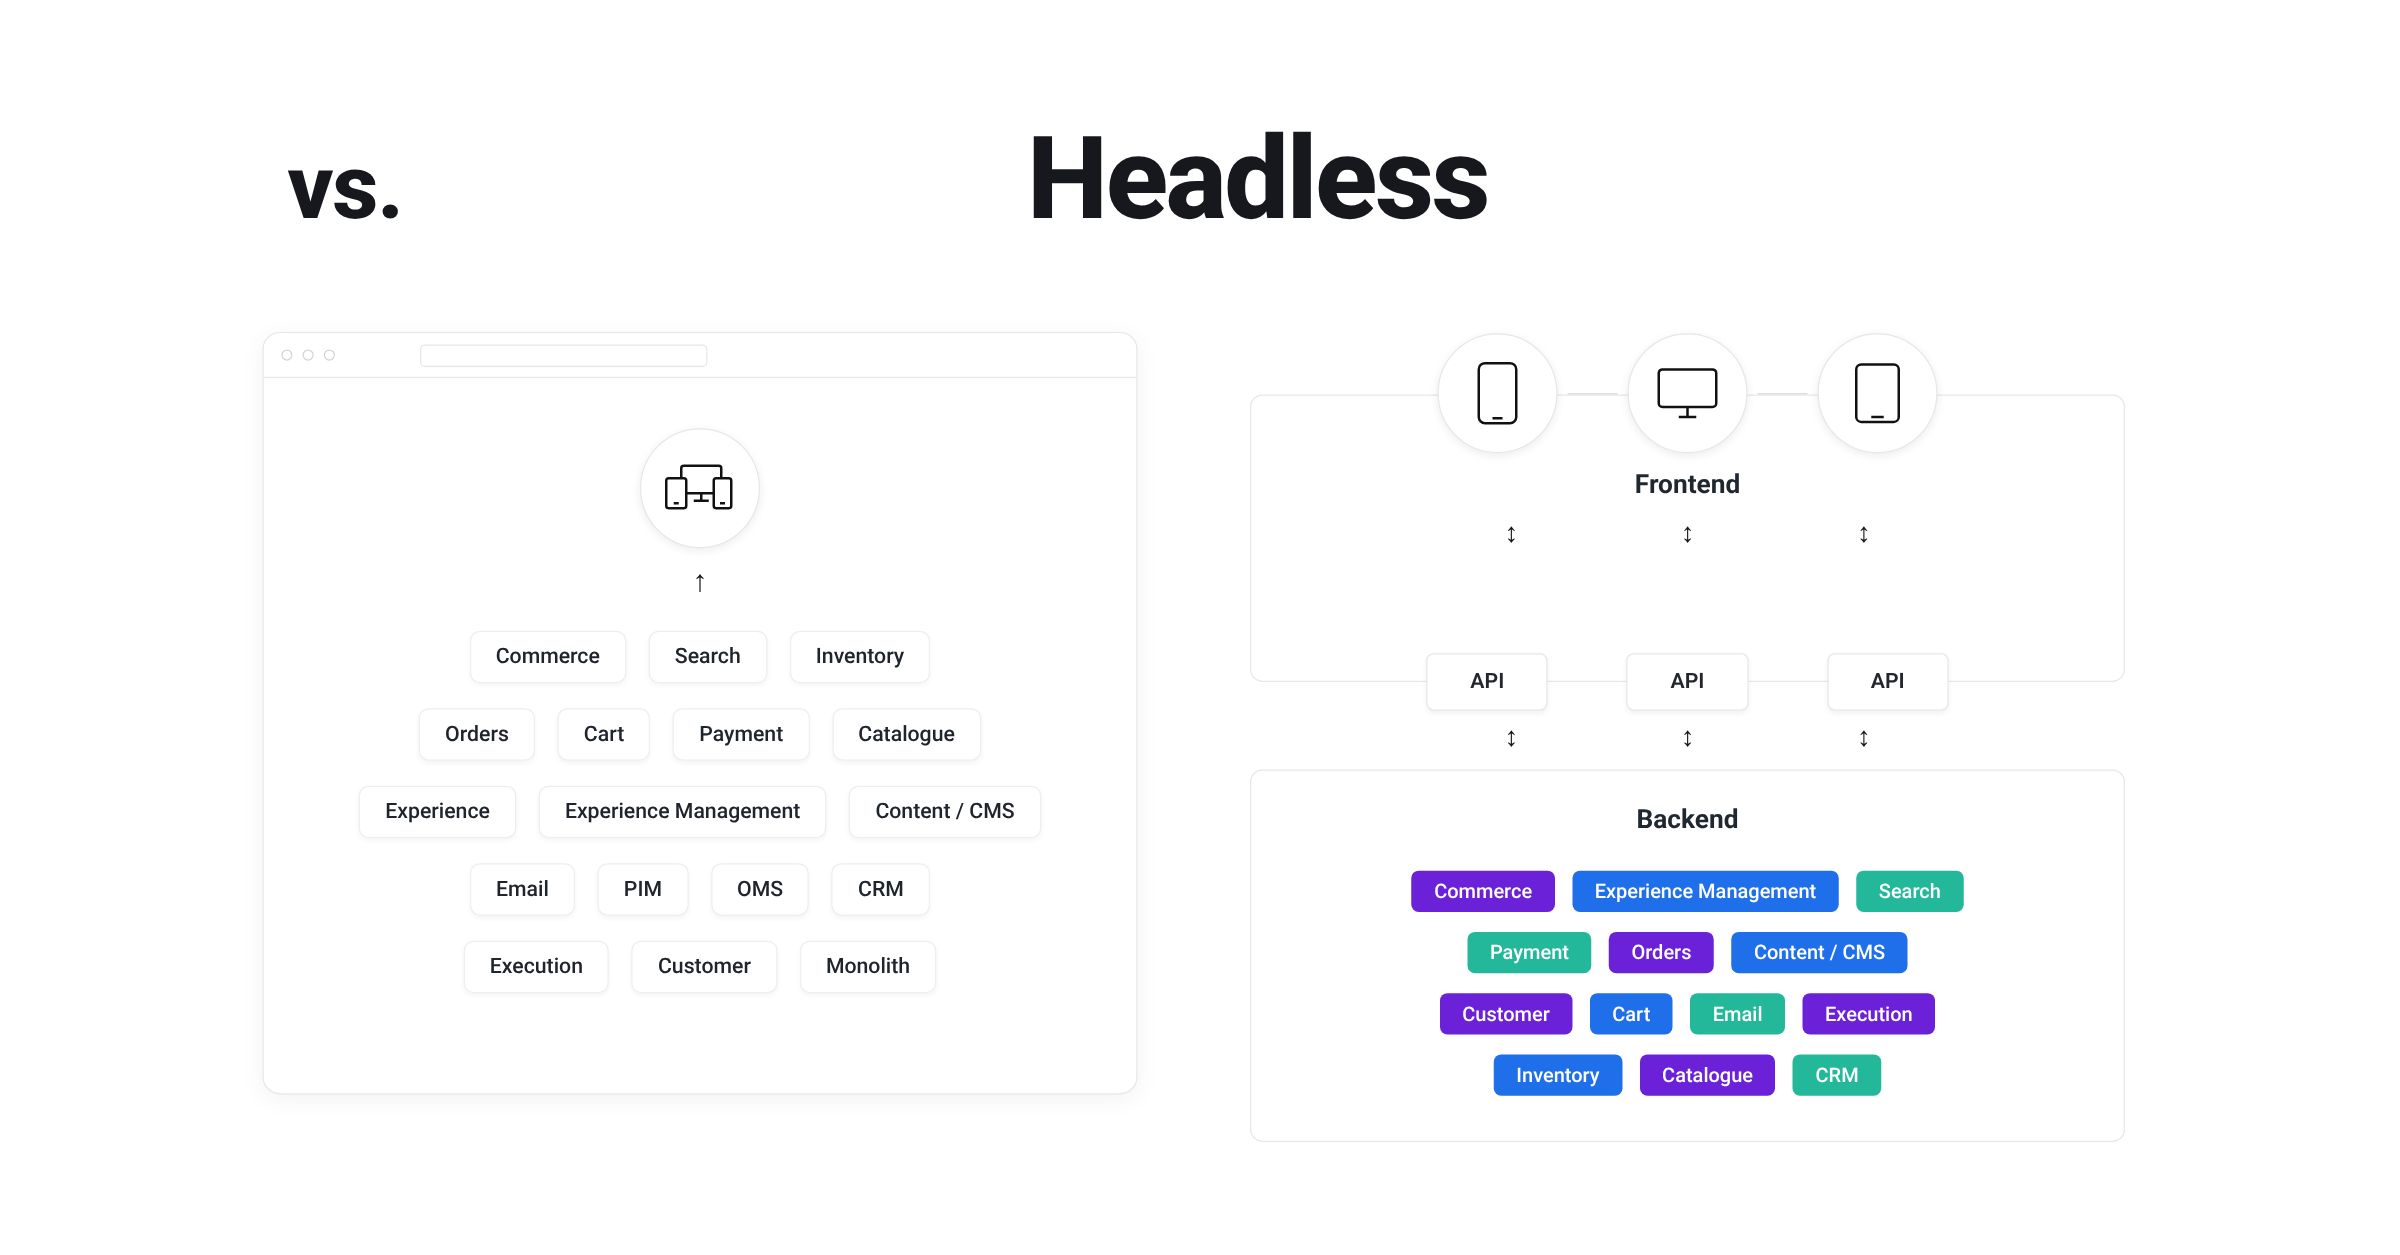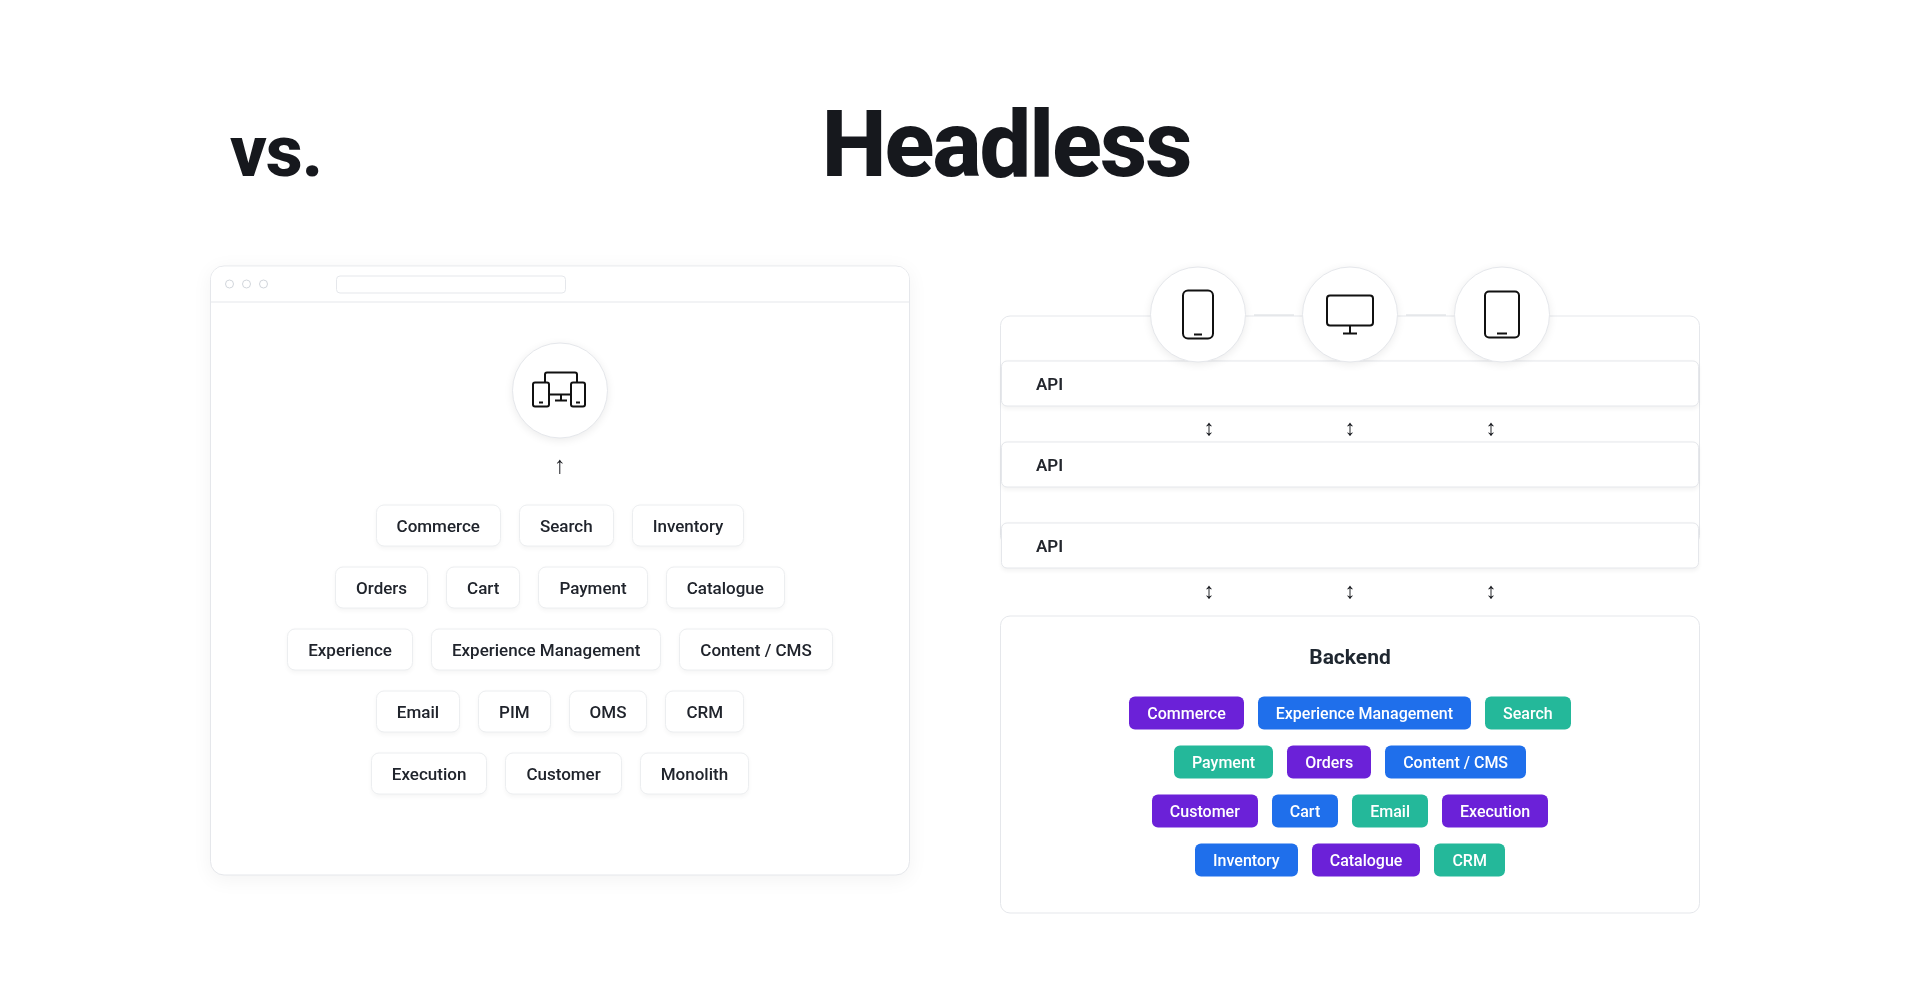--- a/index.html
+++ b/index.html
@@ -174,22 +174,21 @@
     font-size: 22px;
     line-height:1;
   }
   
   .api-row {
     position:absolute;
     bottom:-24px;
     left:0; right:0;
     display:flex;
     justify-content:center;
-    gap: 35px;
-    flex-direction: column;
+    gap: 63px;
   }
   .api-box {
     background:#fff;
     border:1px solid #e5e7eb;
     border-radius:6px;
     box-shadow:0 2px 4px rgba(0,0,0,0.05);
     padding: 12px 34px;
     font-size:17px;
     font-weight:600;
     color:#23262d;

